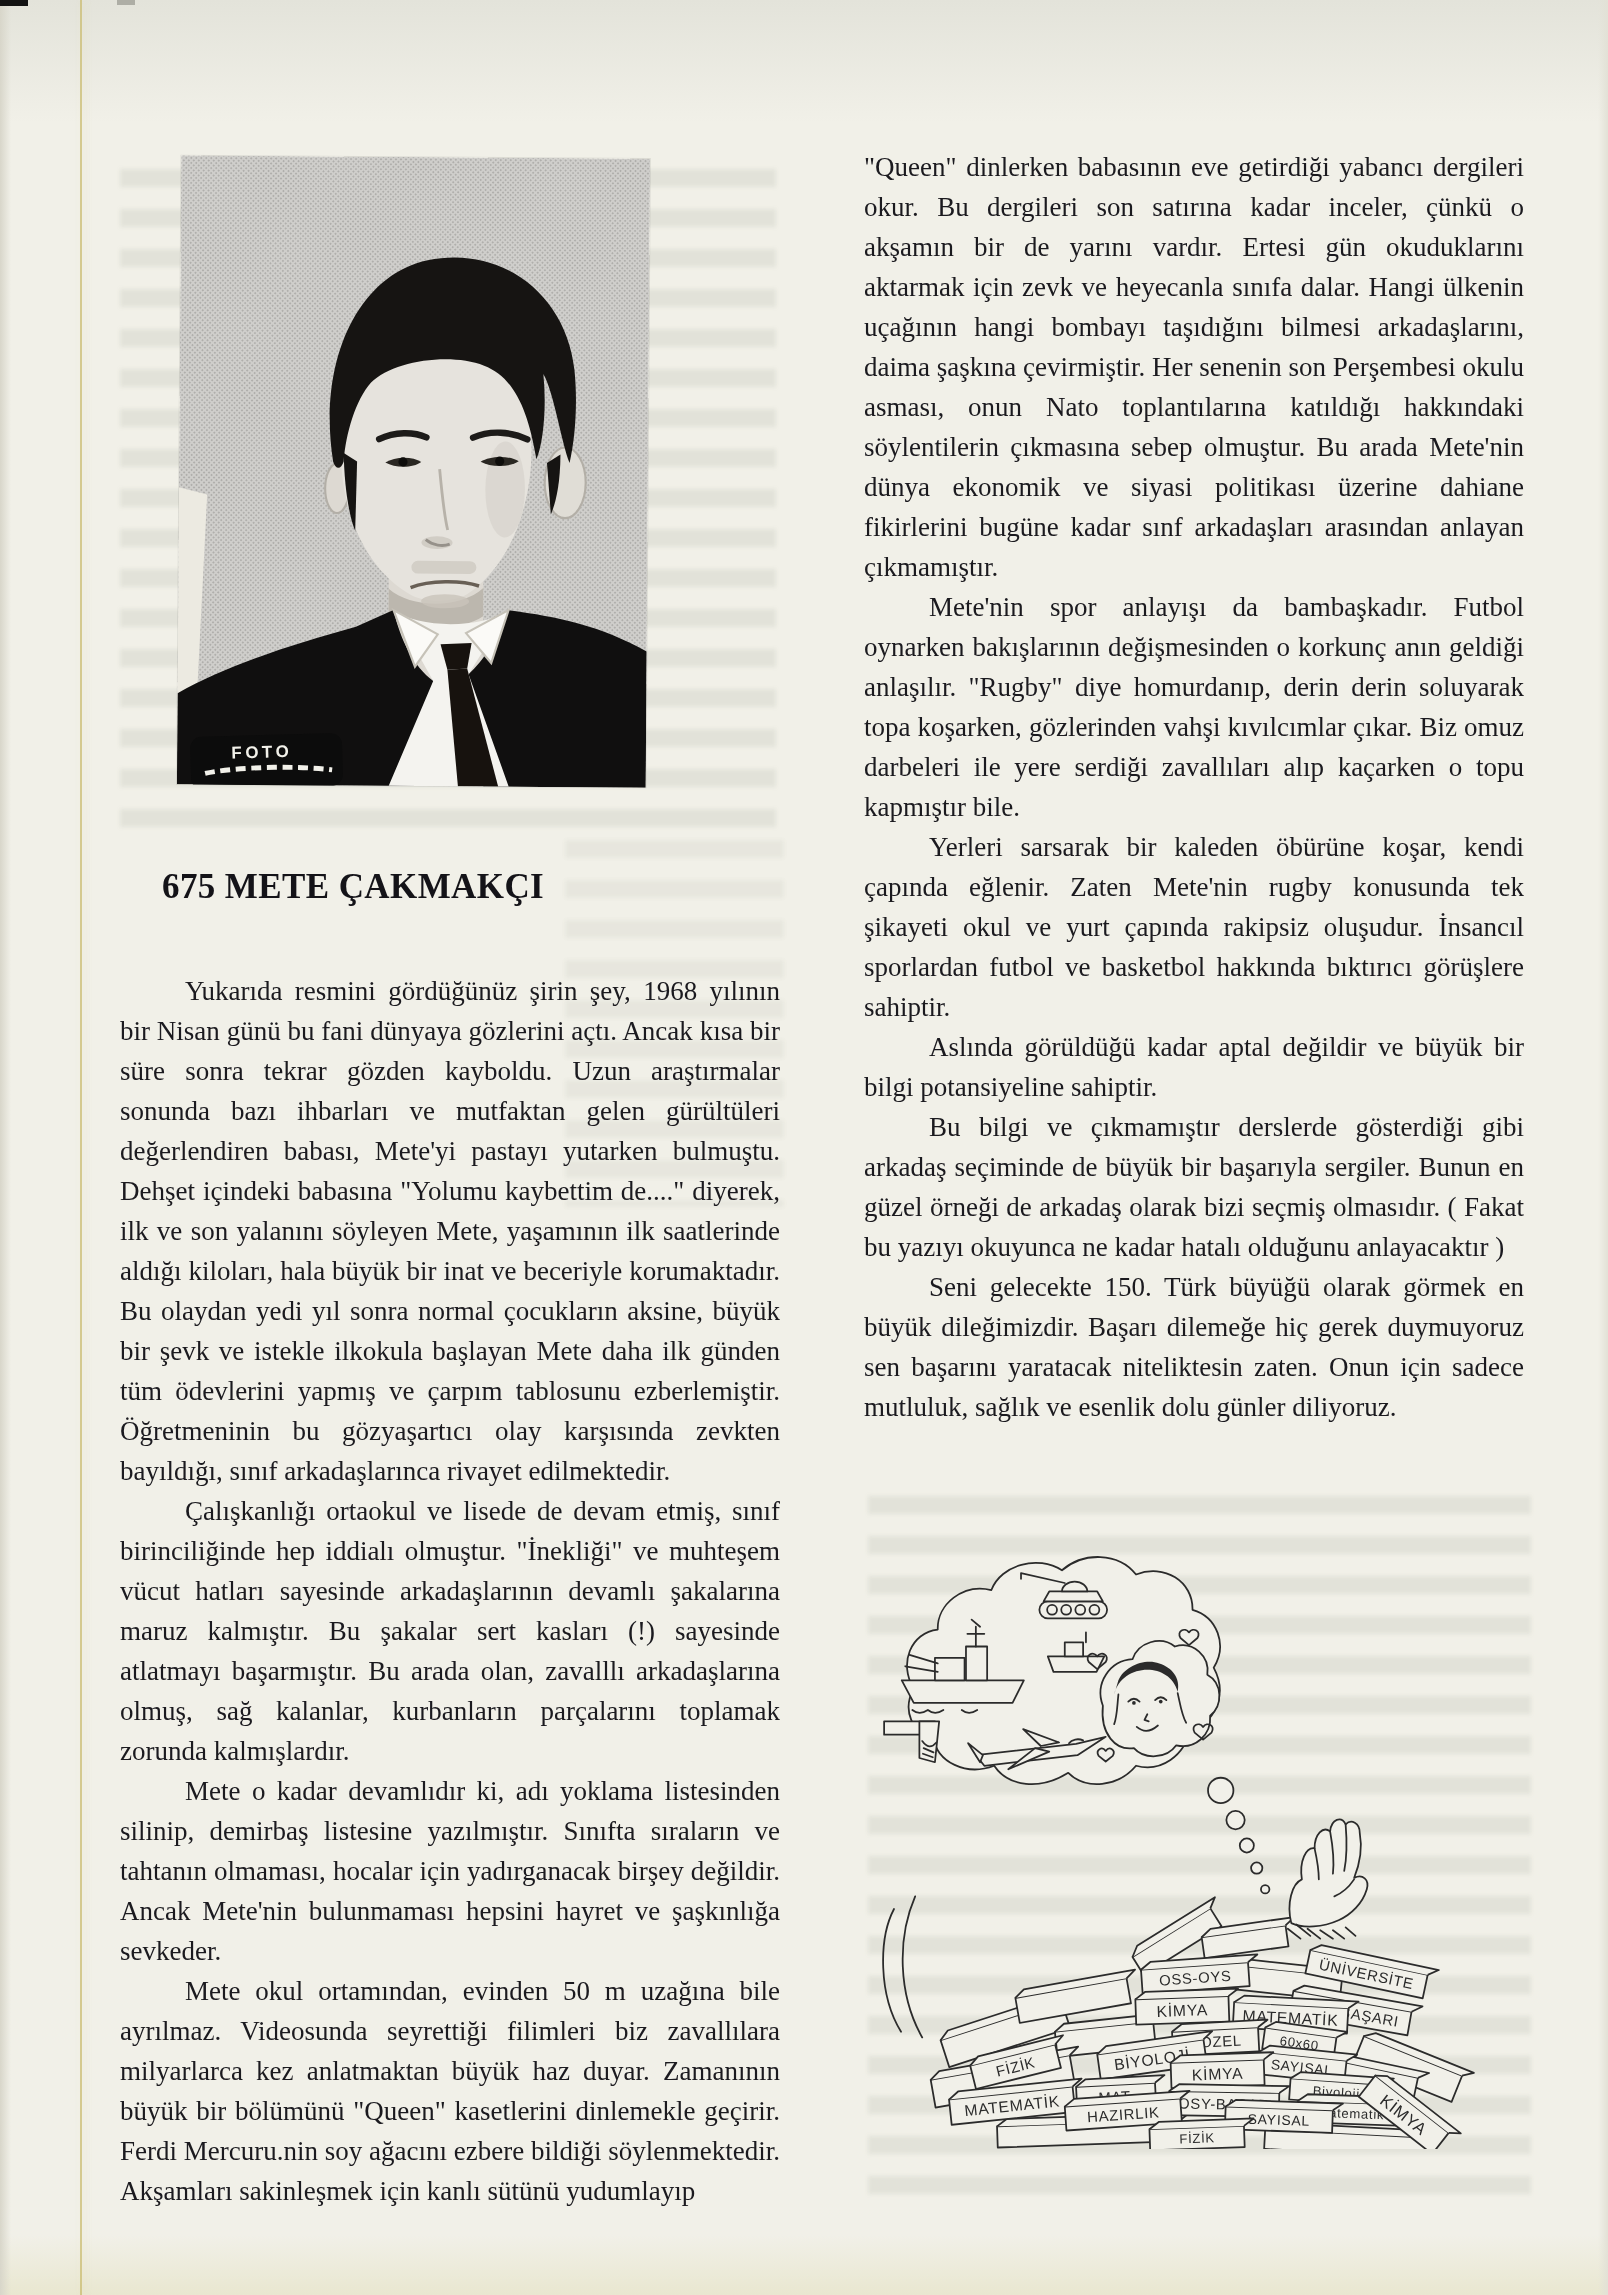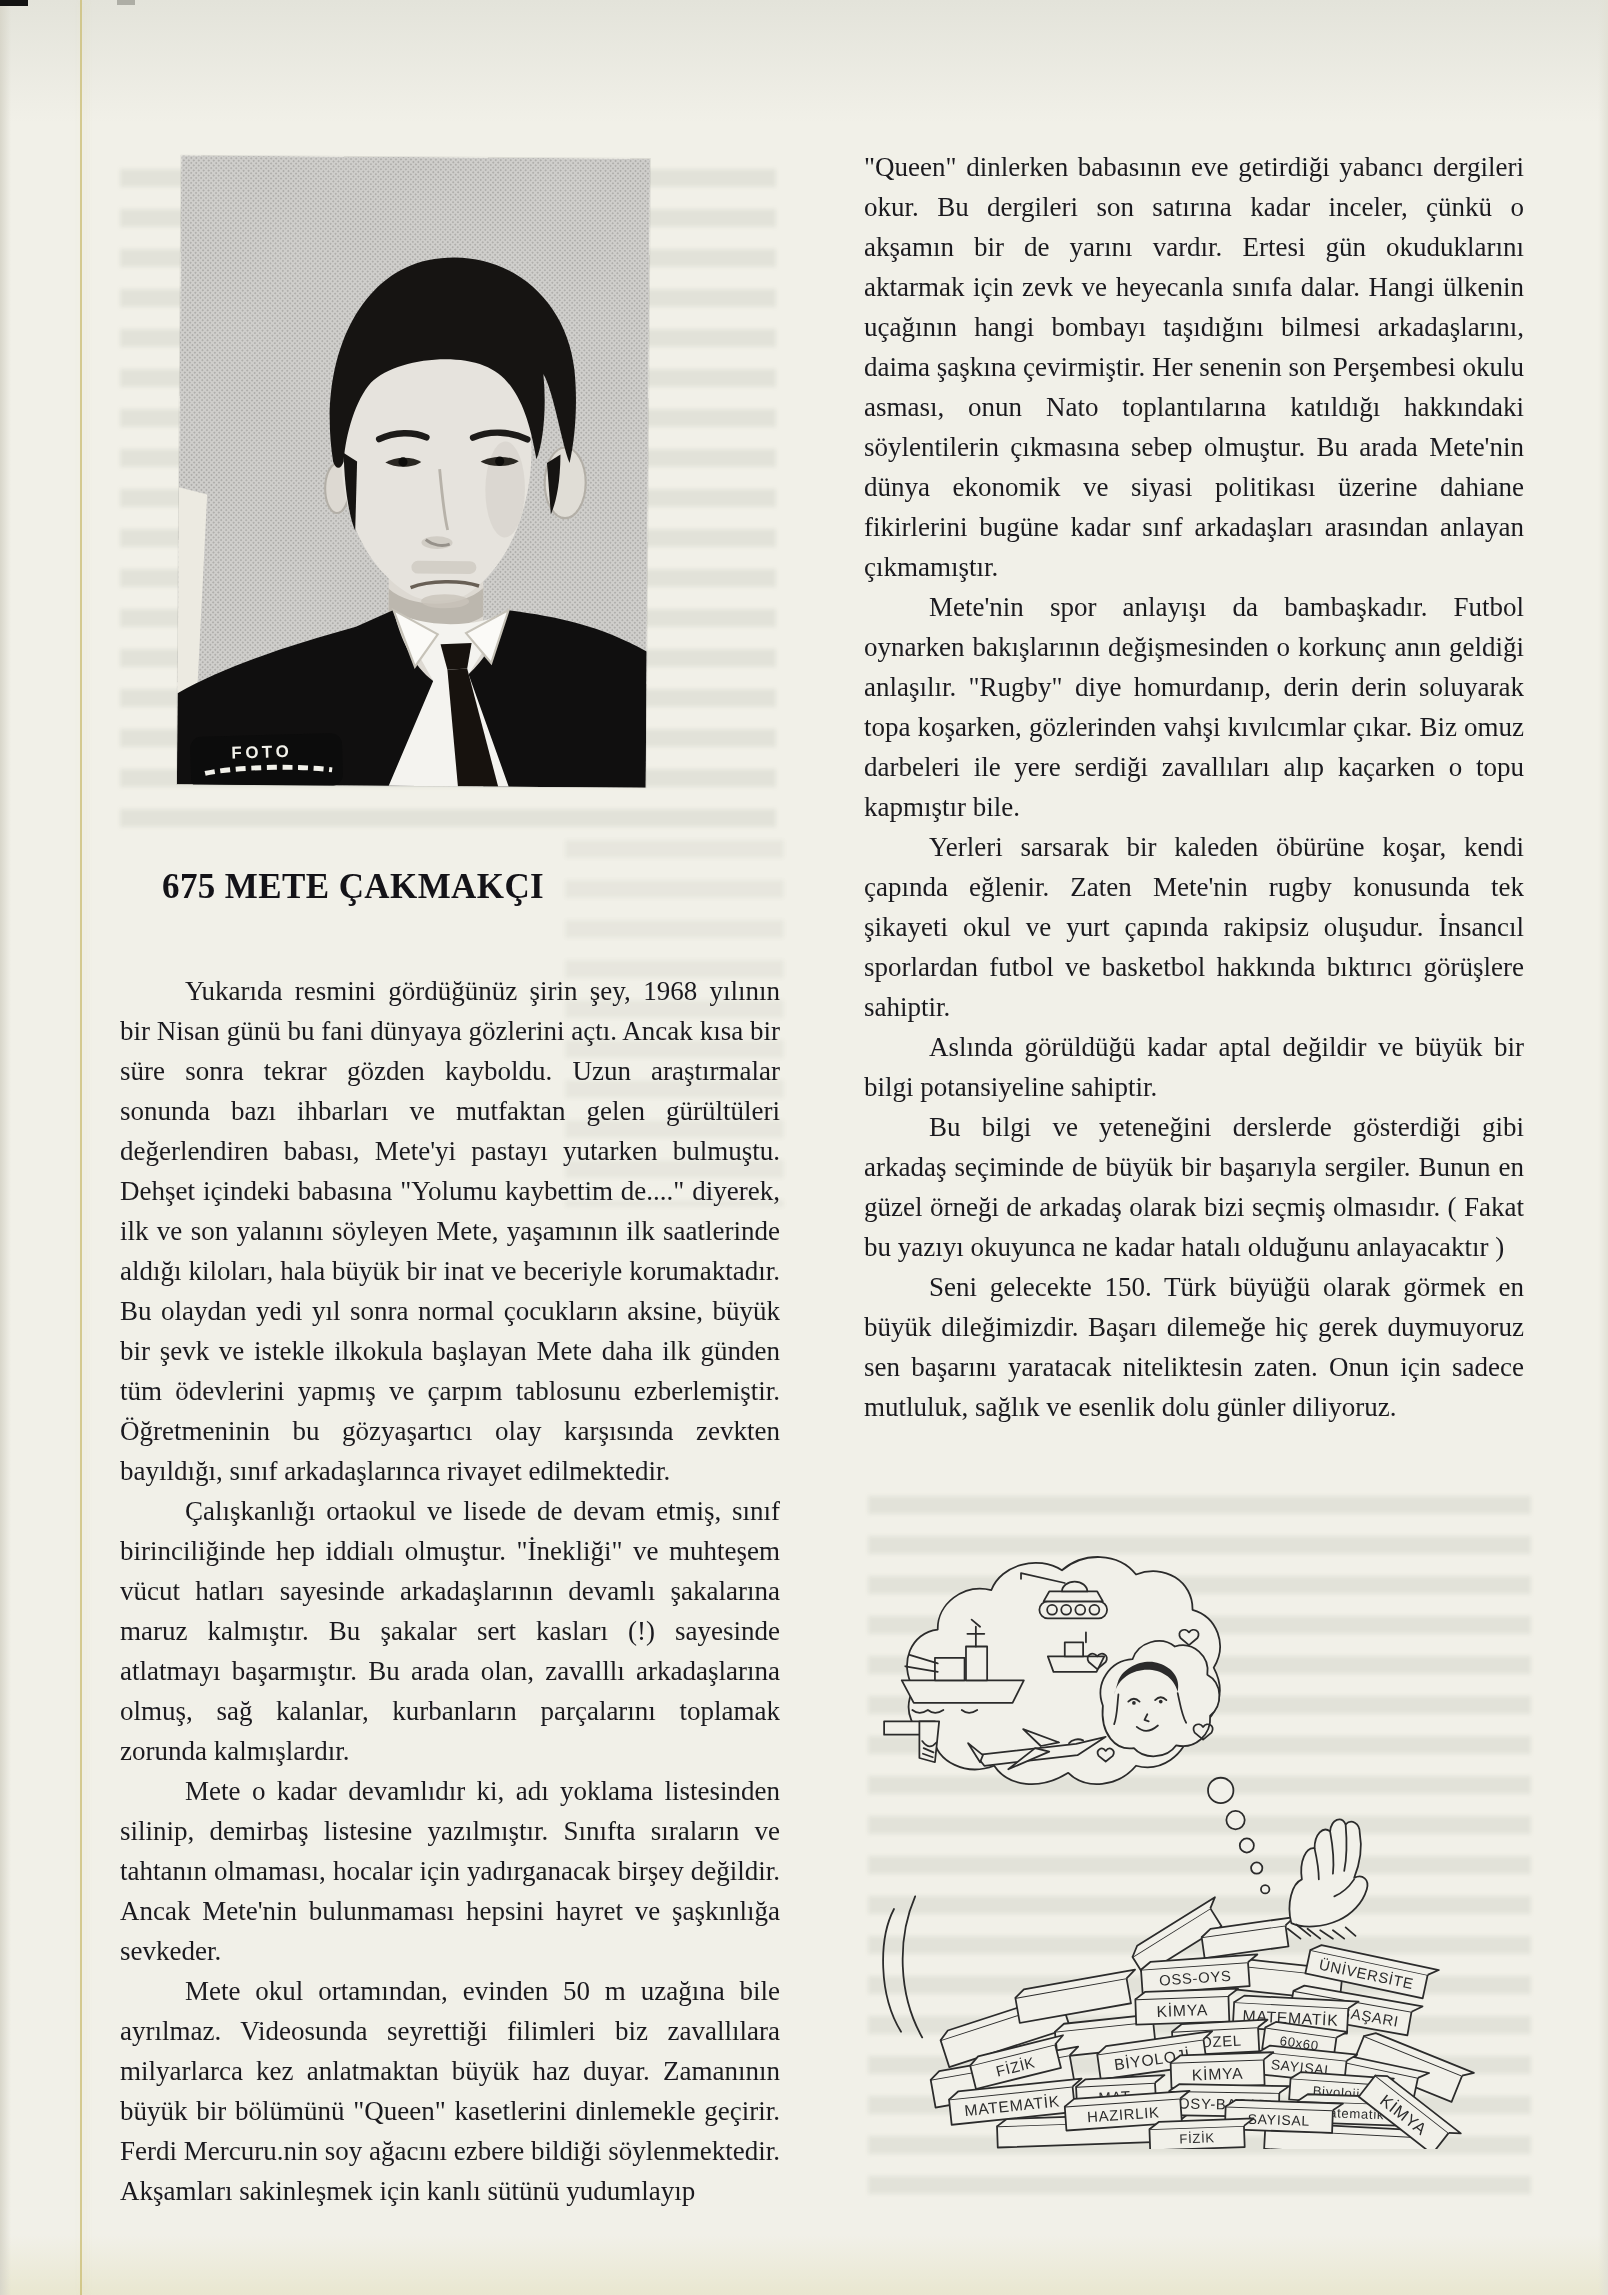--- a/index.html
+++ b/index.html
@@ -119,21 +119,21 @@
     <p class="para"><span>Yukarıda resmini gördüğünüz şirin şey, 1968 yılının bir Nisan günü bu fani dünyaya gözlerini açtı. Ancak kısa bir süre sonra tekrar gözden kayboldu. Uzun araştırmalar sonunda bazı ihbarları ve mutfaktan gelen gürültüleri değerlendiren babası, Mete'yi pastayı yutarken bulmuştu. Dehşet içindeki babasına "Yolumu kaybettim de...." diyerek, ilk ve son yalanını söyleyen Mete, yaşamının ilk saatlerinde aldığı kiloları, hala büyük bir inat ve beceriyle korumaktadır. Bu olaydan yedi yıl sonra normal çocukların aksine, büyük bir şevk ve istekle ilkokula başlayan Mete daha ilk günden tüm ödevlerini yapmış ve çarpım tablosunu ezberlemiştir. Öğretmeninin bu gözyaşartıcı olay karşısında zevkten bayıldığı, sınıf arkadaşlarınca rivayet edilmektedir.</span></p>
     <p class="para"><span>Çalışkanlığı ortaokul ve lisede de devam etmiş, sınıf birinciliğinde hep iddialı olmuştur. "İnekliği" ve muhteşem vücut hatları sayesinde arkadaşlarının devamlı şakalarına maruz kalmıştır. Bu şakalar sert kasları (!) sayesinde atlatmayı başarmıştır. Bu arada olan, zavalllı arkadaşlarına olmuş, sağ kalanlar, kurbanların parçalarını toplamak zorunda kalmışlardır.</span></p>
     <p class="para"><span>Mete o kadar devamlıdır ki, adı yoklama listesinden silinip, demirbaş listesine yazılmıştır. Sınıfta sıraların ve tahtanın olmaması, hocalar için yadırganacak birşey değildir. Ancak Mete'nin bulunmaması hepsini hayret ve şaşkınlığa sevkeder.</span></p>
     <p class="para"><span>Mete okul ortamından, evinden 50 m uzağına bile ayrılmaz. Videosunda seyrettiği filimleri biz zavallılara milyarlarca kez anlatmaktan büyük haz duyar. Zamanının büyük bir bölümünü "Queen" kasetlerini dinlemekle geçirir. Ferdi Mercuru.nin soy ağacını ezbere bildiği söylenmektedir. Akşamları sakinle</span><span class="u">şmek</span><span> için kanlı sütünü yudumlayıp</span></p>
   </div>
 <div class="col col-right">
     <p class="para noindent"><span>"Queen" dinlerken babasının eve getirdiği yabancı dergileri okur. Bu dergileri son satırına kadar inceler, çünkü o akşamın bir de yarını vardır. Ertesi gün okuduklarını aktarmak için zevk ve heyecanla sınıfa dalar. Hangi ülkenin uçağının hangi bombayı taşıdığını bilmesi arkadaşlarını, daima şaşkına çevirmiştir. Her senenin son Perşembesi okulu asması, onun Nato toplantılarına katıldığı hakkındaki söylentilerin çıkmasına sebep olmuştur. Bu arada Mete'nin dünya ekonomik ve siyasi politikası üzerine dahiane fikirlerini bugüne kadar sınf arkadaşları arasından anlayan çıkmamıştır.</span></p>
     <p class="para"><span>Mete'nin spor anlayışı da bambaşkadır. Futbol oynarken bakışlarının değişmesinden o korkunç anın geldiği anlaşılır. "Rugby" diye homurdanıp, derin derin soluyarak topa koşarken, gözlerinden vahşi kıvılcımlar çıkar. Biz omuz darbeleri ile yere serdiği zavallıları alıp kaçarken o topu kapmıştır bile.</span></p>
     <p class="para"><span>Yerleri sarsarak bir kaleden öbürüne koşar, kendi çapında eğlenir. Zaten Mete'nin rugby konusunda tek şikayeti okul ve yurt çapında rakipsiz oluşudur. İnsancıl sporlardan futbol ve basketbol hakkında bıktırıcı görüşlere sahiptir.</span></p>
     <p class="para"><span>Aslında görüldüğü kadar aptal değildir ve büyük bir bilgi potansiyeline sahiptir.</span></p>
-    <p class="para"><span>Bu bilgi ve yeteneğini derslerde gösterdiği gibi arkadaş seçiminde de büyük bir başarıyla sergiler. Bunun en güzel örneği de arkadaş olarak bizi seçmiş olmasıdır. ( Fakat bu yazıyı okuyunca ne kadar hatalı olduğunu anlayacaktır )</span></p>
+    <p class="para"><span>Bu bilgi ve çıkmamıştır derslerde gösterdiği gibi arkadaş seçiminde de büyük bir başarıyla sergiler. Bunun en güzel örneği de arkadaş olarak bizi seçmiş olmasıdır. ( Fakat bu yazıyı okuyunca ne kadar hatalı olduğunu anlayacaktır )</span></p>
     <p class="para"><span>Seni gelecekte 150. Türk büyüğü olarak görmek en büyük dileğimizdir. Başarı dilemeğe hiç gerek duymuyoruz sen başarını yaratacak niteliktesin zaten. Onun için sadece mutluluk, sağlık ve esenlik dolu günler diliyoruz.</span></p>
   </div>
 
 <svg class="illustration" viewBox="0 0 880 860" xmlns="http://www.w3.org/2000/svg">
 
   <path class="ink-fill" d="M62,208 C40,172 58,128 96,124 C95,88 132,58 172,68 C186,32 238,18 272,40 C302,14 352,14 377,46 C417,30 458,56 457,96 C492,106 507,146 487,178 C508,217 488,258 452,267 C447,302 412,327 377,317 C352,347 306,352 281,327 C241,352 196,347 176,317 C136,332 95,312 90,277 C60,272 45,238 62,208 Z"></path>
 
   <g>
     <polygon class="ink-fill" points="45,196 218,196 202,228 62,228"></polygon>
     <rect class="ink-fill" x="92" y="164" width="42" height="32"></rect>

